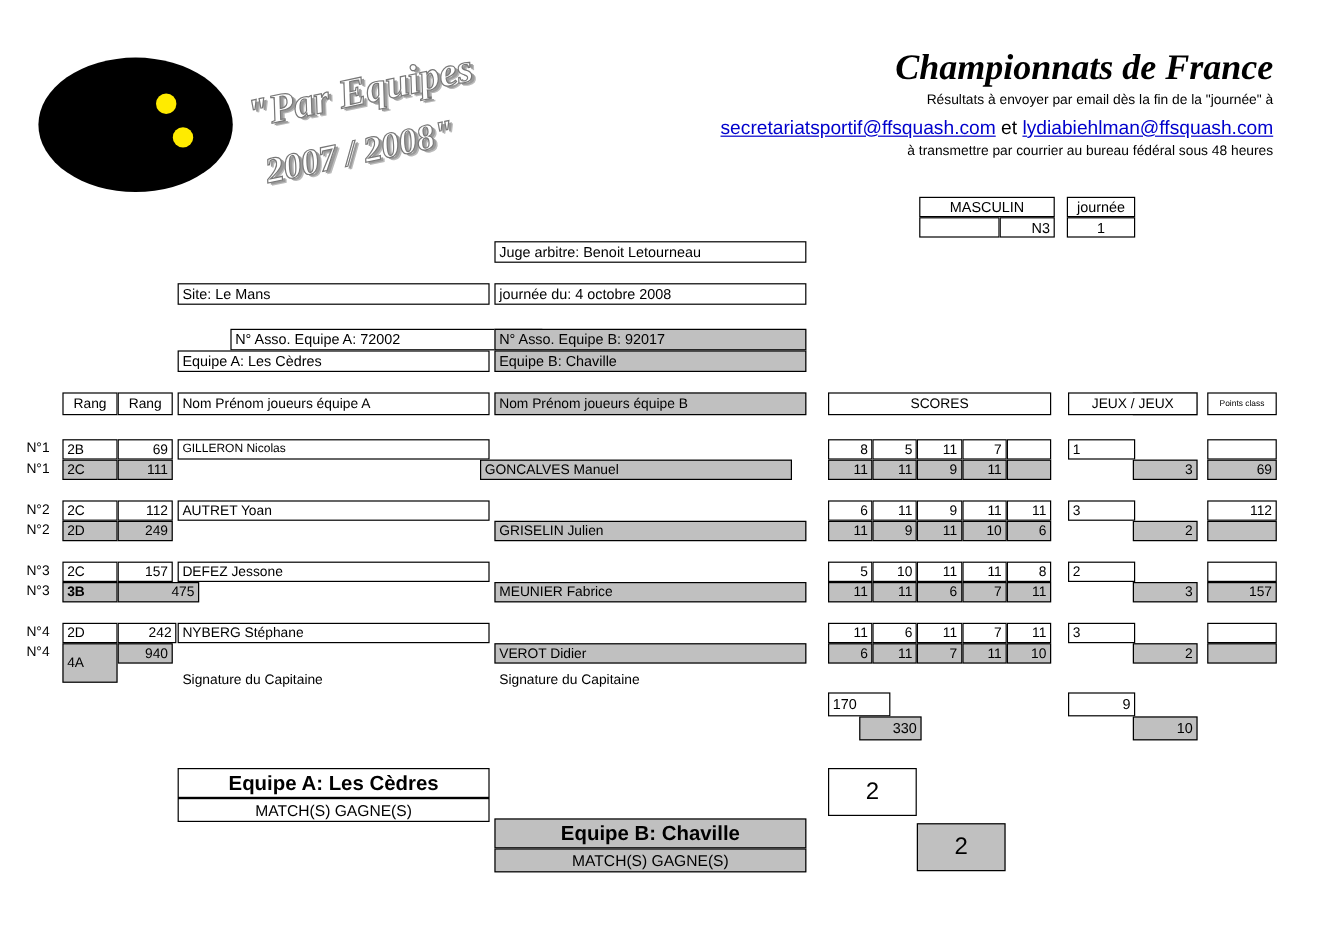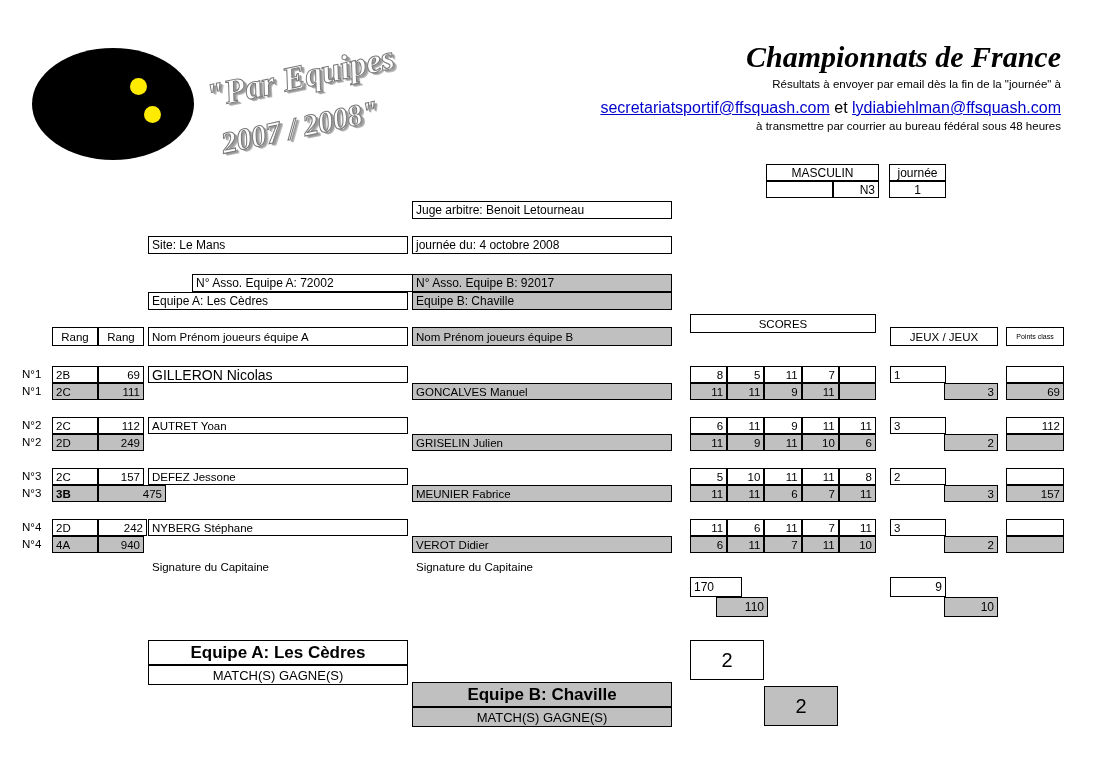--- a/index.html
+++ b/index.html
@@ -90,43 +90,43 @@
 
 <div class="abs bx cell" style="left:148px;top:274px;width:260px;height:18px;margin-left:44px;">N° Asso. Equipe A: 72002</div>
 <div class="abs bx cell" style="left:148px;top:292px;width:260px;height:18px;">Equipe A: Les Cèdres</div>
 <div class="abs bx gray cell" style="left:412px;top:274px;width:260px;height:18px;">N° Asso. Equipe B:  92017</div>
 <div class="abs bx gray cell" style="left:412px;top:292px;width:260px;height:18px;">Equipe B: Chaville</div>
 
 <div class="abs bx cell ccenter hdr-cell" style="left:52px;top:327px;width:46px;height:19px;">Rang</div>
 <div class="abs bx cell ccenter hdr-cell" style="left:98px;top:327px;width:46px;height:19px;">Rang</div>
 <div class="abs bx cell hdr-cell" style="left:148px;top:327px;width:260px;height:19px;">Nom Prénom joueurs équipe A</div>
 <div class="abs bx gray cell hdr-cell" style="left:412px;top:327px;width:260px;height:19px;">Nom Prénom joueurs équipe B</div>
-<div class="abs bx cell ccenter hdr-cell" style="left:690px;top:314px;width:186px;height:19px;">SCORES</div>
+<div class="abs bx cell ccenter hdr-cell" style="left:690px;top:327px;width:186px;height:19px;">SCORES</div>
 <div class="abs bx cell ccenter hdr-cell" style="left:890px;top:327px;width:108px;height:19px;">
   <span>JEUX   /   JEUX</span>
 </div>
 <div class="abs bx gray" style="left:944px;top:327px;width:54px;height:19px;z-index:-1;"></div>
 <div class="abs bx cell ccenter" style="left:1006px;top:327px;width:58px;height:19px;font-size:7px;">Points class</div>
 
 <div id="rows-container">
     <div class="abs " style="left:22px;top:368px;width:30px;height:17px;font-size:11.5px;">N°1</div>
     <div class="abs bx cell" style="left:52px;top:366px;width:46px;height:17px;font-size:11.5px;">2B</div>
     <div class="abs bx cell cright" style="left:98px;top:366px;width:46px;height:17px;font-size:11.5px;">69</div>
-    <div class="abs bx cell" style="left:148px;top:366px;width:260px;height:17px;font-size:14px;">GILLERON Nicolas</div>
+    <div class="abs bx cell" style="left:148px;top:366px;width:260px;height:17px;font-size:10px;">GILLERON Nicolas</div>
     <div class="abs bx cell cright" style="left:690px;top:366px;width:37.2px;height:17px;font-size:11.5px;">8</div>
     <div class="abs bx cell cright" style="left:727.2px;top:366px;width:37.2px;height:17px;font-size:11.5px;">5</div>
     <div class="abs bx cell cright" style="left:764.4px;top:366px;width:37.2px;height:17px;font-size:11.5px;">11</div>
     <div class="abs bx cell cright" style="left:801.6px;top:366px;width:37.2px;height:17px;font-size:11.5px;">7</div>
     <div class="abs bx cell cright" style="left:838.8px;top:366px;width:37.2px;height:17px;font-size:11.5px;"></div>
     <div class="abs bx cell" style="left:890px;top:366px;width:56px;height:17px;font-size:11.5px;">1</div>
     <div class="abs bx cell cright" style="left:1006px;top:366px;width:58px;height:17px;font-size:11.5px;"></div>
     <div class="abs " style="left:22px;top:385px;width:30px;height:17px;font-size:11.5px;">N°1</div>
     <div class="abs bx cell gray" style="left:52px;top:383px;width:46px;height:17px;font-size:11.5px;">2C</div>
     <div class="abs bx cell cright gray" style="left:98px;top:383px;width:46px;height:17px;font-size:11.5px;">111</div>
-    <div class="abs bx cell gray" style="left:412px;top:383px;width:260px;height:17px;font-size:11.5px;">GONCALVES Manuel</div>
+    <div class="abs bx cell gray" style="left:400px;top:383px;width:260px;height:17px;font-size:11.5px;">GONCALVES Manuel</div>
     <div class="abs bx cell cright gray" style="left:690px;top:383px;width:37.2px;height:17px;font-size:11.5px;">11</div>
     <div class="abs bx cell cright gray" style="left:727.2px;top:383px;width:37.2px;height:17px;font-size:11.5px;">11</div>
     <div class="abs bx cell cright gray" style="left:764.4px;top:383px;width:37.2px;height:17px;font-size:11.5px;">9</div>
     <div class="abs bx cell cright gray" style="left:801.6px;top:383px;width:37.2px;height:17px;font-size:11.5px;">11</div>
     <div class="abs bx cell cright gray" style="left:838.8px;top:383px;width:37.2px;height:17px;font-size:11.5px;"></div>
     <div class="abs bx cell cright gray" style="left:944px;top:383px;width:54px;height:17px;font-size:11.5px;">3</div>
     <div class="abs bx cell cright gray" style="left:1006px;top:383px;width:58px;height:17px;font-size:11.5px;">69</div>
     <div class="abs " style="left:22px;top:419px;width:30px;height:17px;font-size:11.5px;">N°2</div>
     <div class="abs bx cell" style="left:52px;top:417px;width:46px;height:17px;font-size:11.5px;">2C</div>
     <div class="abs bx cell cright" style="left:98px;top:417px;width:46px;height:17px;font-size:11.5px;">112</div>
@@ -176,37 +176,37 @@
     <div class="abs bx cell cright" style="left:98px;top:519px;width:46px;height:17px;font-size:11.5px;padding-left:44px;">242</div>
     <div class="abs bx cell" style="left:148px;top:519px;width:260px;height:17px;font-size:11.5px;">NYBERG Stéphane</div>
     <div class="abs bx cell cright" style="left:690px;top:519px;width:37.2px;height:17px;font-size:11.5px;">11</div>
     <div class="abs bx cell cright" style="left:727.2px;top:519px;width:37.2px;height:17px;font-size:11.5px;">6</div>
     <div class="abs bx cell cright" style="left:764.4px;top:519px;width:37.2px;height:17px;font-size:11.5px;">11</div>
     <div class="abs bx cell cright" style="left:801.6px;top:519px;width:37.2px;height:17px;font-size:11.5px;">7</div>
     <div class="abs bx cell cright" style="left:838.8px;top:519px;width:37.2px;height:17px;font-size:11.5px;">11</div>
     <div class="abs bx cell" style="left:890px;top:519px;width:56px;height:17px;font-size:11.5px;">3</div>
     <div class="abs bx cell cright" style="left:1006px;top:519px;width:58px;height:17px;font-size:11.5px;"></div>
     <div class="abs " style="left:22px;top:538px;width:30px;height:17px;font-size:11.5px;">N°4</div>
-    <div class="abs bx cell gray" style="left:52px;top:536px;width:46px;height:17px;font-size:11.5px;">4A</div>
+    <div class="abs bx cell gray" style="left:52px;top:536px;width:46px;height:33px;font-size:11.5px;">4A</div>
     <div class="abs bx cell cright gray" style="left:98px;top:536px;width:46px;height:17px;font-size:11.5px;">940</div>
     <div class="abs bx cell gray" style="left:412px;top:536px;width:260px;height:17px;font-size:11.5px;">VEROT Didier</div>
     <div class="abs bx cell cright gray" style="left:690px;top:536px;width:37.2px;height:17px;font-size:11.5px;">6</div>
     <div class="abs bx cell cright gray" style="left:727.2px;top:536px;width:37.2px;height:17px;font-size:11.5px;">11</div>
     <div class="abs bx cell cright gray" style="left:764.4px;top:536px;width:37.2px;height:17px;font-size:11.5px;">7</div>
     <div class="abs bx cell cright gray" style="left:801.6px;top:536px;width:37.2px;height:17px;font-size:11.5px;">11</div>
     <div class="abs bx cell cright gray" style="left:838.8px;top:536px;width:37.2px;height:17px;font-size:11.5px;">10</div>
     <div class="abs bx cell cright gray" style="left:944px;top:536px;width:54px;height:17px;font-size:11.5px;">2</div>
     <div class="abs bx cell cright gray" style="left:1006px;top:536px;width:58px;height:17px;font-size:11.5px;"></div>
   </div>
 
 <div class="abs" style="left:152px;top:561px;font-size:11.5px;">Signature du Capitaine</div>
 <div class="abs" style="left:416px;top:561px;font-size:11.5px;">Signature du Capitaine</div>
 
 <div class="abs bx cell" style="left:690px;top:577px;width:52px;height:20px;">170</div>
-<div class="abs bx gray cell cright" style="left:716px;top:597px;width:52px;height:20px;">110</div>
+<div class="abs bx gray cell cright" style="left:716px;top:597px;width:52px;height:20px;">330</div>
 <div class="abs bx cell cright" style="left:890px;top:577px;width:56px;height:20px;">9</div>
 <div class="abs bx gray cell cright" style="left:944px;top:597px;width:54px;height:20px;">10</div>
 
 <div class="abs bx cell ccenter" style="left:148px;top:640px;width:260px;height:25px;font-size:17px;font-weight:bold;">Equipe A: Les Cèdres</div>
 <div class="abs bx cell ccenter" style="left:148px;top:665px;width:260px;height:20px;font-size:13px;">MATCH(S) GAGNE(S)</div>
 
 <div class="abs bx gray cell ccenter" style="left:412px;top:682px;width:260px;height:25px;font-size:17px;font-weight:bold;">Equipe B: Chaville</div>
 <div class="abs bx gray cell ccenter" style="left:412px;top:707px;width:260px;height:20px;font-size:13px;">MATCH(S) GAGNE(S)</div>
 
 <div class="abs bx cell ccenter" style="left:690px;top:640px;width:74px;height:40px;font-size:20px;">2</div>

